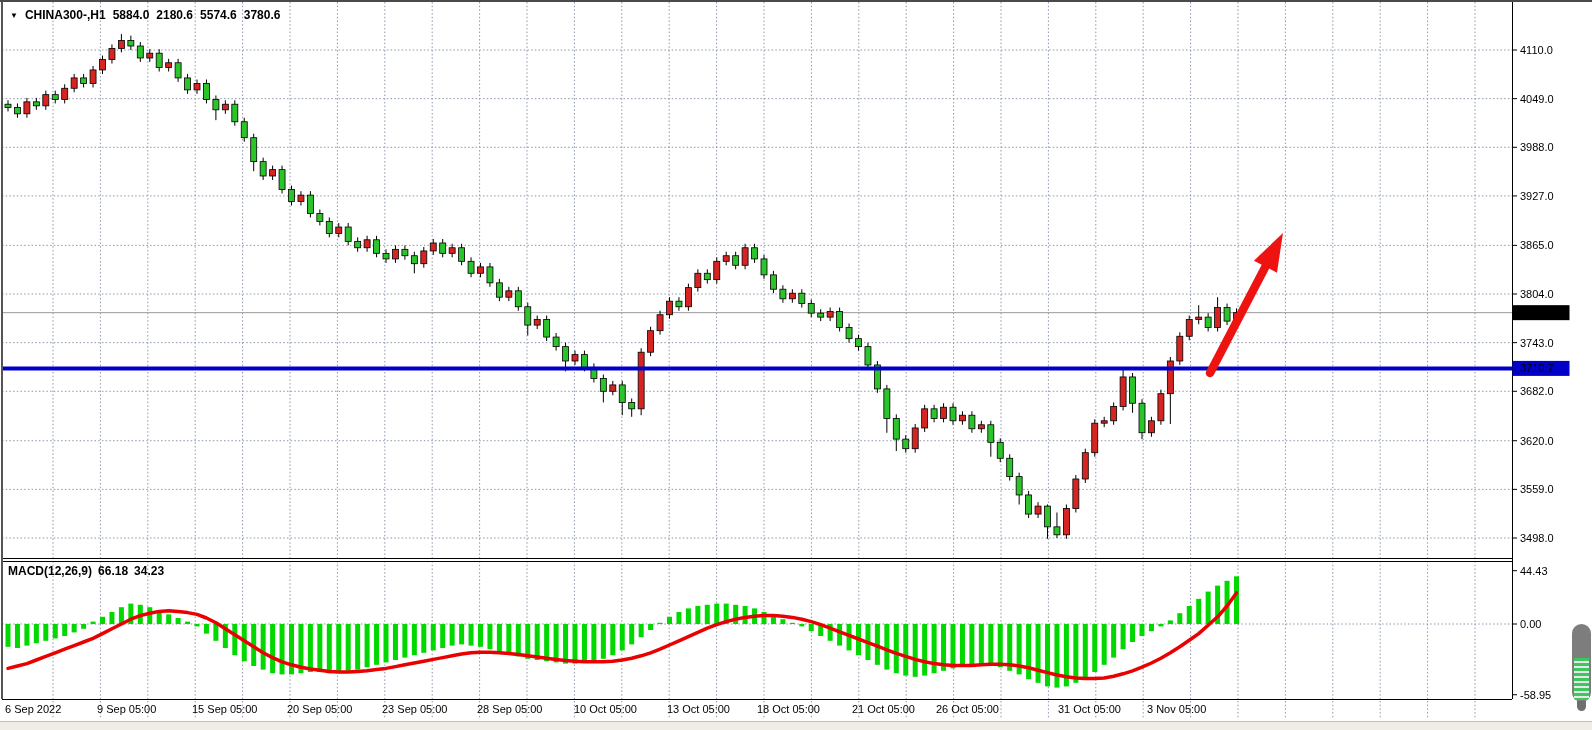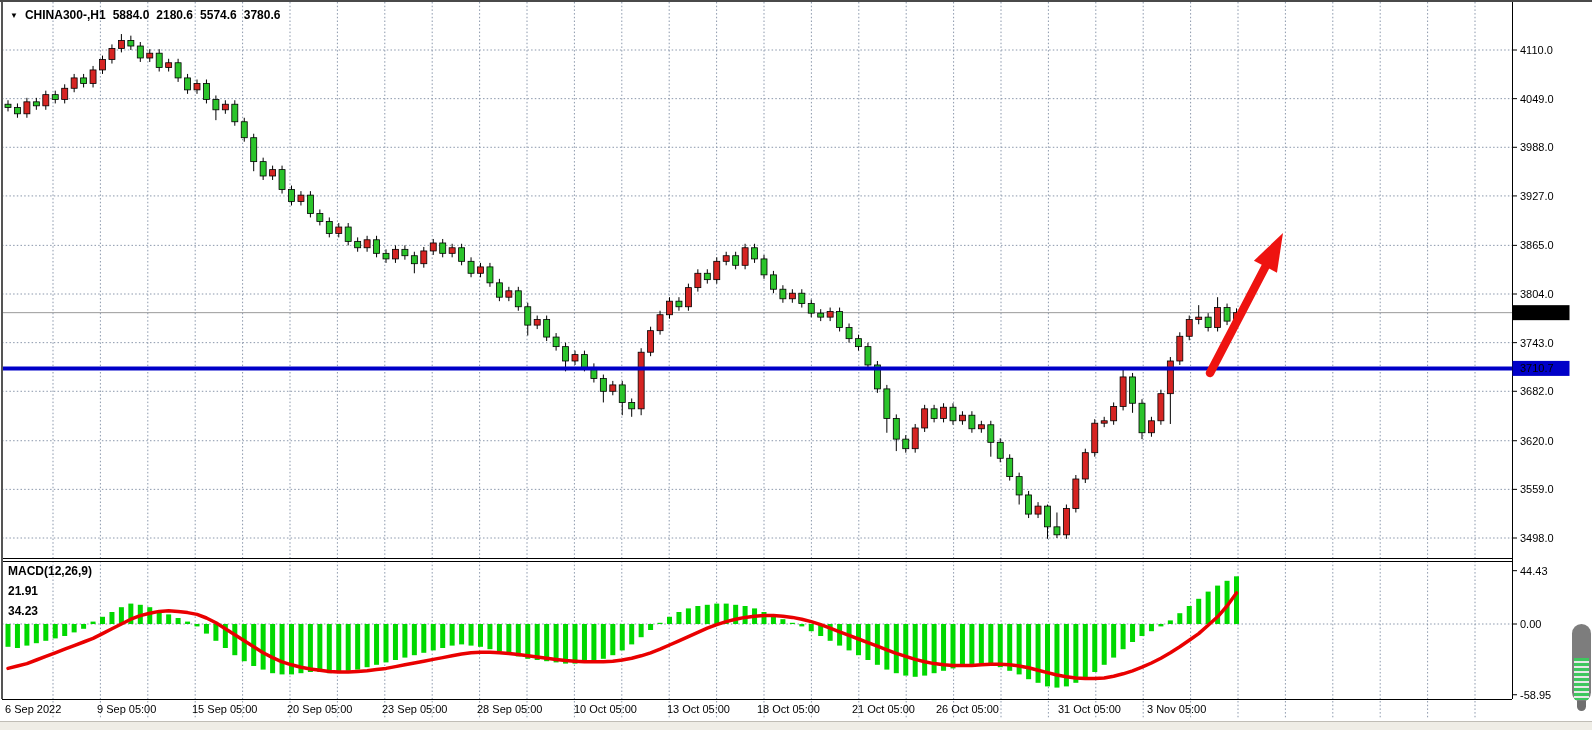--- a/index.html
+++ b/index.html
@@ -10,21 +10,21 @@
   }
   #canvas{position:absolute; left:0; top:0;}
   svg text{font-family:"Liberation Sans","DejaVu Sans",sans-serif; font-size:11px; fill:#000;}
   .hdr{
     position:absolute; left:10px; top:6px; z-index:5; font-size:12px; font-weight:700;
     display:flex; gap:7px; align-items:center; white-space:nowrap;
   }
   .hdr .tri{font-size:8px; padding-top:1px; cursor:pointer;}
   .macd-label{
     position:absolute; left:8px; top:562px; z-index:5; font-size:12px; font-weight:700;
-    display:flex; gap:6px; white-space:nowrap;flex-direction:column;
+    display:flex; gap:6px; white-space:nowrap;
   }
   .scrollpill{
     position:absolute; left:1572px; top:622px; width:19px; height:78px; z-index:6;
     border-radius:10px; overflow:hidden; background:#7d7d7d;
   }
   .scrollpill .stripes{
     position:absolute; left:2px; right:2px; bottom:2px; height:42px;
     background:repeating-linear-gradient(180deg,#3ec75e 0 3px,#e8e8e8 3px 5px);
   }
   .scrollnub{
@@ -45,21 +45,21 @@
     <span class="tri">▼</span>
     <span>CHINA300-,H1</span>
     <span>5884.0</span>
     <span>2180.6</span>
     <span>5574.6</span>
     <span>3780.6</span>
   </div>
 
   <div class="macd-label">
     <span>MACD(12,26,9)</span>
-    <span>21.91</span>
+    <span>66.18</span>
     <span>34.23</span>
   </div>
 
   <svg id="canvas" width="1592" height="730">
     <g id="g-grid">
         <line x1="53" y1="0" x2="53" y2="556" stroke="#8a97ab" stroke-width="1" stroke-dasharray="1.5,2.2"></line>
         <line x1="53" y1="559" x2="53" y2="697" stroke="#8a97ab" stroke-width="1" stroke-dasharray="1.5,2.2"></line>
         <line x1="53" y1="699" x2="53" y2="716" stroke="#8a97ab" stroke-width="1" stroke-dasharray="1.5,2.2"></line>
         <line x1="100.4" y1="0" x2="100.4" y2="556" stroke="#8a97ab" stroke-width="1" stroke-dasharray="1.5,2.2"></line>
         <line x1="100.4" y1="559" x2="100.4" y2="697" stroke="#8a97ab" stroke-width="1" stroke-dasharray="1.5,2.2"></line>

